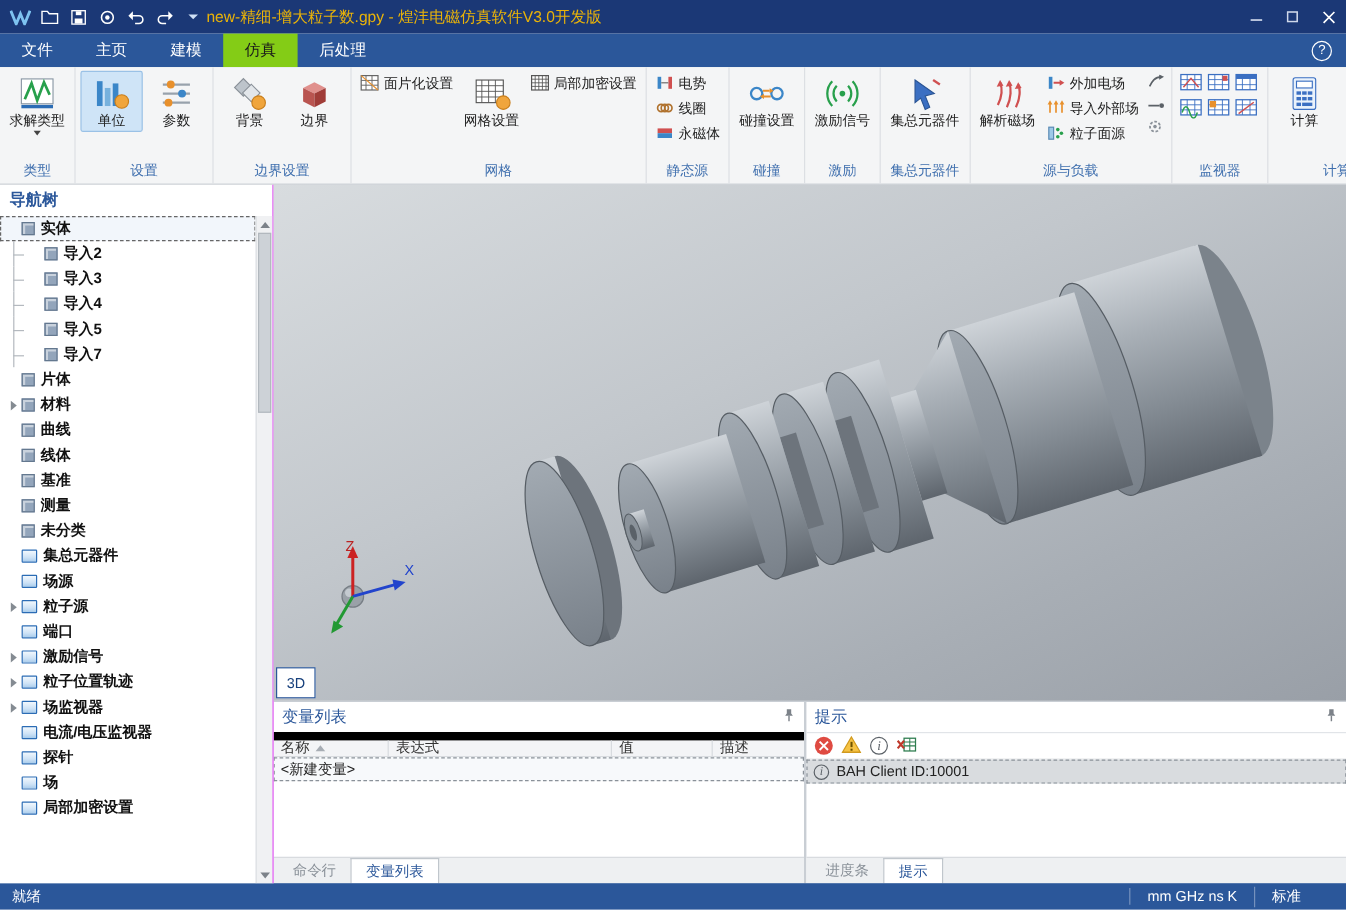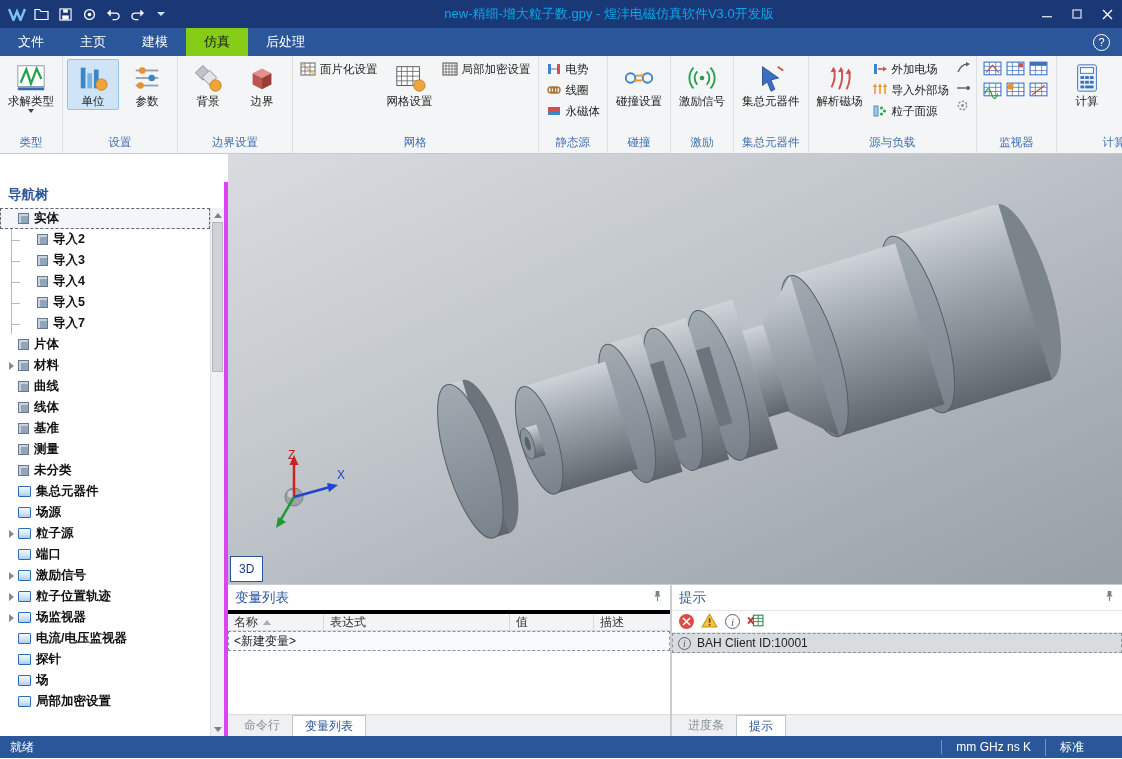--- a/index.html
+++ b/index.html
@@ -4,21 +4,21 @@
 <style>
   * { margin:0; padding:0; box-sizing:border-box; }
   html,body { width:1122px; height:759px; overflow:hidden; }
   body { font-family:"Liberation Sans", sans-serif; background:#fff; font-size:12px; }
   .app { width:1122px; height:759px; display:flex; flex-direction:column; }
 
   
   .titlebar { height:28px; background:#1b3876; display:flex; align-items:center; color:#fff; flex:0 0 auto; }
   .qat { display:flex; align-items:center; gap:2px; padding-left:6px; }
   .tbar-icon { width:22px; height:20px; display:flex; align-items:center; justify-content:center; }
-  .title-text { position:absolute; left:14px; right:0; text-align:center; font-size:13px; color:#0ea5e9; pointer-events:none; }
+  .title-text { position:absolute; left:0; right:0; font-size:13px; color:#eab308; pointer-events:none; }
   .title-wrap { position:relative; flex:1; height:100%; display:flex; align-items:center; }
   .win-btns { display:flex; height:100%; }
   .win-btn { width:30px; height:100%; display:flex; align-items:center; justify-content:center; color:#cfd8ea; }
   .caret-down { width:0; height:0; border-left:4px solid transparent; border-right:4px solid transparent; border-top:4px solid #cfe0f5; }
 
   
   .menubar { height:28px; background:#2b579a; display:flex; align-items:stretch; flex:0 0 auto; }
   .mtab { padding:12px 18px; color:#fff; font-size:13px; display:flex; align-items:center; }
   .mtab.active { background:#84cc16; color:#1a1a1a; }
   .help-btn { margin-left:auto; align-self:center; margin-right:12px; width:17px; height:17px; border:1.5px solid #fff;
@@ -37,21 +37,21 @@
   .icon16 { width:16px; height:16px; display:block; }
   .vstack { display:flex; flex-direction:column; gap:1px; }
   .mon-grid { display:grid; grid-template-columns:repeat(3, 21px); grid-auto-rows:19px; gap:2px; padding:2px; }
   .tiny-col { display:flex; flex-direction:column; gap:4px; padding:3px 2px; }
   .caret-sm { width:0; height:0; border-left:3.5px solid transparent; border-right:3.5px solid transparent; border-top:4px solid #444; }
 
   
   .main { height:582px; display:flex; flex:0 0 auto; }
 
   
-  .nav { width:228px; border-right:4px solid #d946ef; position:relative; background:#fff; flex:0 0 auto; overflow:hidden;margin-top:28px; }
+  .nav { width:228px; border-right:1px solid #d946ef; position:relative; background:#fff; flex:0 0 auto; overflow:hidden; }
   .nav-header { height:26px; line-height:26px; padding-left:8px; color:#2b579a; font-size:13.5px; font-weight:bold; }
   .nav-tree { position:absolute; top:26px; left:0; right:14px; bottom:0; overflow:hidden; }
   .tree-row { height:21px; display:flex; align-items:center; padding-left:5px; font-size:12.5px; color:#111; position:relative;font-weight:bold; }
   .tree-row.selected { outline:1px dashed #666; outline-offset:-1px; background:#f2f6fb; }
   .tree-row.depth-1 { padding-left:24px; }
   .tree-row.depth-1::before { content:''; position:absolute; left:11px; top:0; bottom:0; border-left:1px solid #b4b9bf; }
   .tree-row.depth-1::after { content:''; position:absolute; left:11px; top:50%; width:9px; border-top:1px solid #b4b9bf; }
   .tree-exp { width:13px; height:13px; display:flex; align-items:center; justify-content:center; flex:0 0 auto; }
   .tree-exp.has::before { content:''; width:0; height:0; border-left:5px solid #848b92; border-top:4px solid transparent; border-bottom:4px solid transparent; }
   .tree-icon { flex:0 0 auto; margin-right:5px; }
@@ -72,21 +72,21 @@
               background:linear-gradient(155deg,#d8dcdf 0%,#c2c7cc 40%,#a8aeb5 75%,#999fa7 100%); }
   .view-tab { position:absolute; left:2px; bottom:2px; background:#fff; border:1px solid #2b579a; color:#17407c; font-size:12px; padding:5px 8px;text-align:right; }
   .model-svg, .triad-svg { position:absolute; }
 
   
   .bottom { flex:1; display:flex; background:#fff; border-top:1px solid #c9ced4; min-height:0; }
   .vars { width:444px; border-right:2px solid #c9ced4; display:flex; flex-direction:column; flex:0 0 auto; }
   .tips { flex:1; display:flex; flex-direction:column; min-width:0; }
   .panel-header { height:25px; display:flex; align-items:center; padding:0 7px; color:#2b579a; font-size:13.5px; flex:0 0 auto; }
   .pin { margin-left:auto; }
-  .vtable-head { display:flex; height:21px; background:#f3f4f6; border-top:4px solid #000000; border-bottom:1px solid #d8dbdf; font-size:12px; color:#333; align-items:stretch; flex:0 0 auto; }
+  .vtable-head { display:flex; height:21px; background:#f3f4f6; border-top:7px solid #000000; border-bottom:1px solid #d8dbdf; font-size:12px; color:#333; align-items:stretch; flex:0 0 auto; }
   .vth { padding:0 6px; border-right:1px solid #d8dbdf; display:flex; align-items:center; gap:5px; }
   .w-name{ width:96px; } .w-expr{ width:186px; } .w-val{ width:84px; } .w-desc{ flex:1; border-right:none; }
   .sort-up { width:0; height:0; border-left:4px solid transparent; border-right:4px solid transparent; border-bottom:5px solid #a7adb4; }
   .vrow { display:flex; height:20px; align-items:center; font-size:12px; outline:1px dashed #8a9199; outline-offset:-1px; background:#f7f9fb; flex:0 0 auto; }
   .vrow .cell { padding:0 6px; color:#222; }
   .panel-tabs { margin-top:auto; height:22px; background:#eef0f2; border-top:1px solid #d8dbdf; display:flex; align-items:stretch; font-size:12px; padding-left:4px; flex:0 0 auto; }
   .ptab { padding:0 12px; color:#8a9199; display:flex; align-items:center; }
   .ptab.active { background:#fff; border:1px solid #c0c6cc; border-bottom:none; color:#2b579a; }
   .tips-toolbar { height:23px; display:flex; align-items:center; gap:7px; padding:0 7px; border-top:1px solid #e1e4e8; border-bottom:1px solid #e8eaec; flex:0 0 auto; }
   .msg-row { height:20px; display:flex; align-items:center; gap:6px; background:#d9dcdf; outline:1px dashed #8a9199; outline-offset:-1px; font-size:12px; padding:0 6px; color:#222; flex:0 0 auto; }

